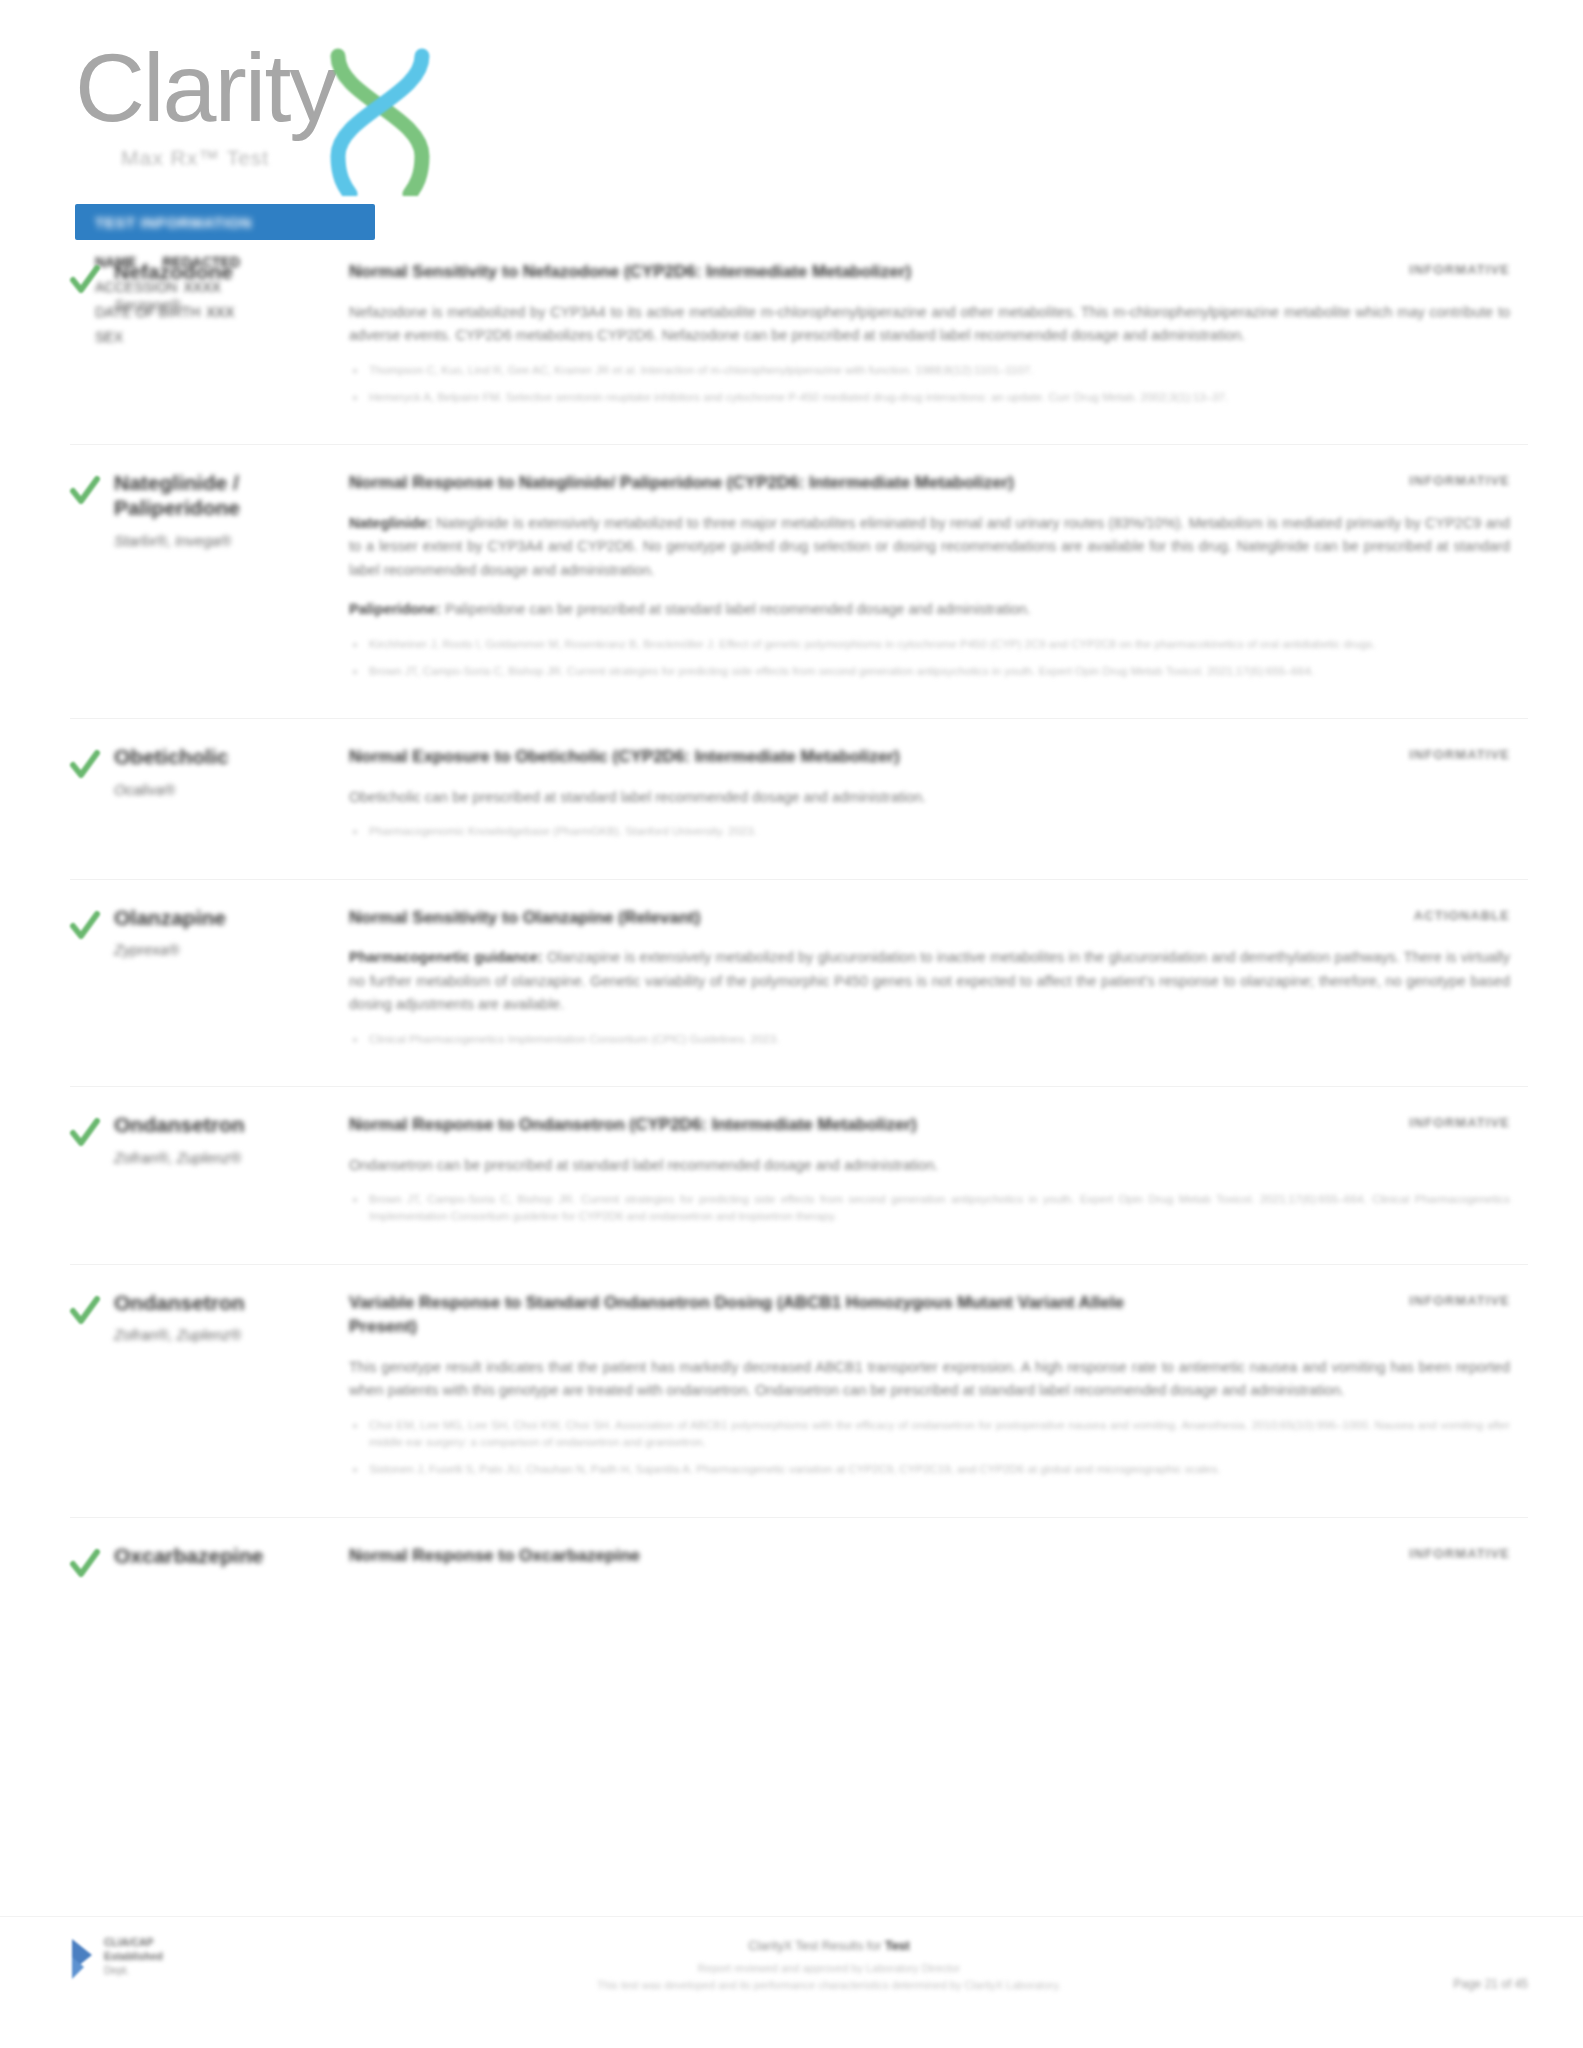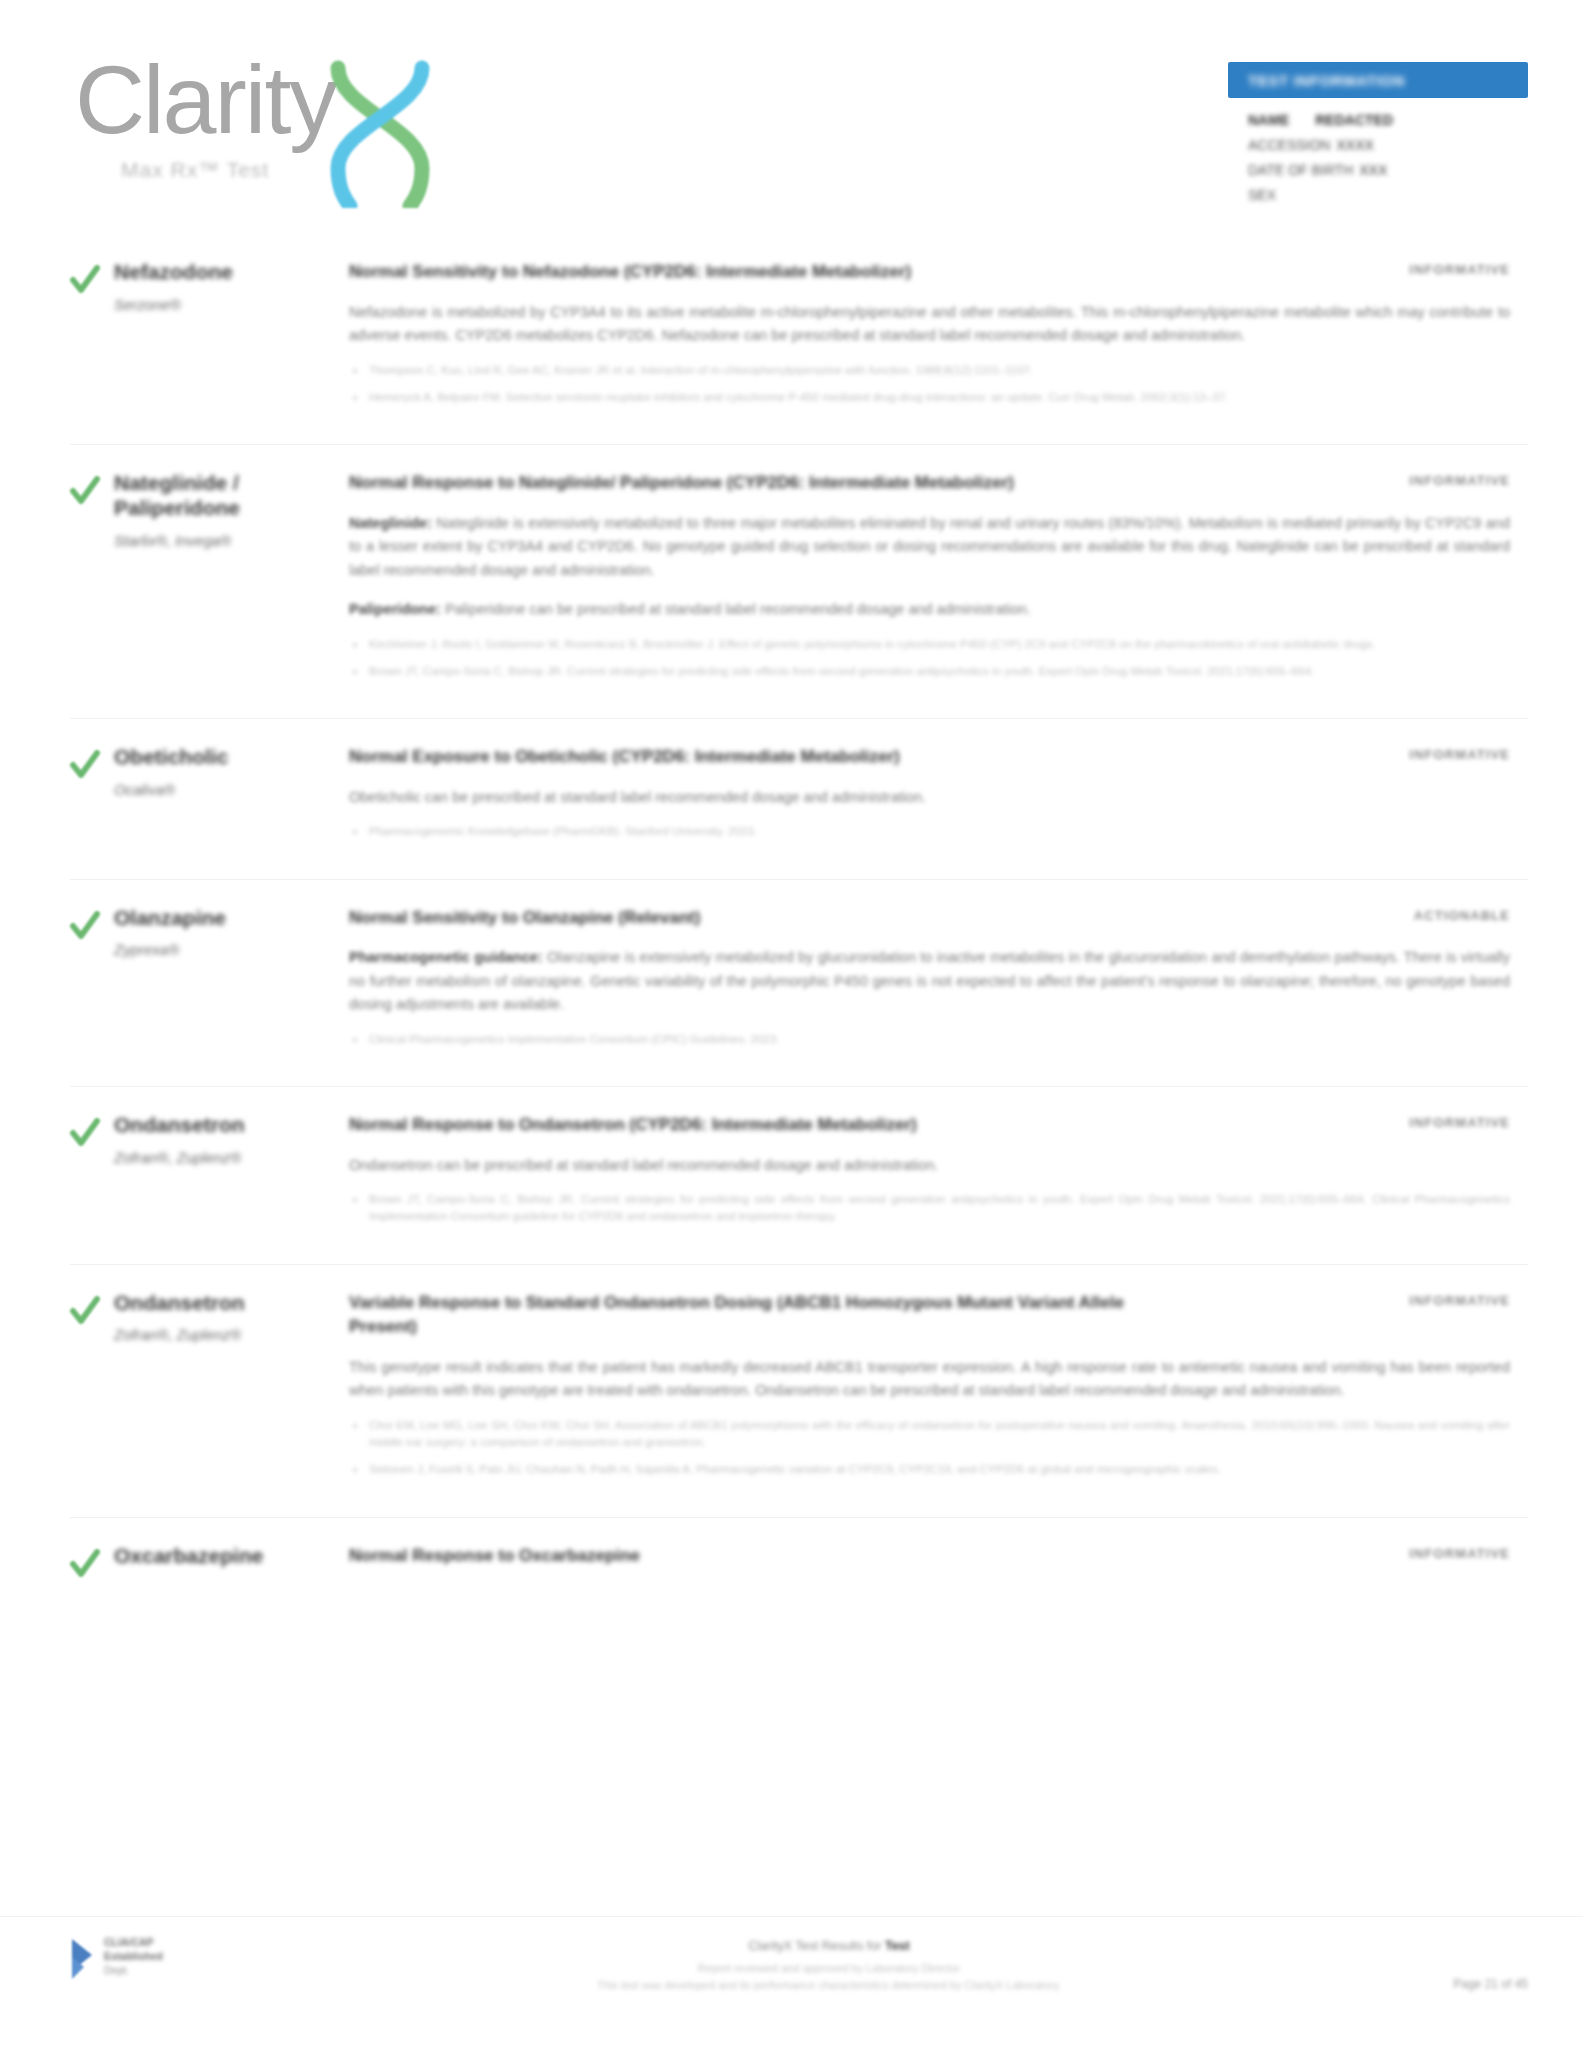--- a/index.html
+++ b/index.html
@@ -19,25 +19,26 @@
     margin: 0 auto;
     background: #ffffff;
     box-sizing: border-box;
     overflow: hidden;
   }
 
   
   .header {
     position: relative;
     height: 250px;
-    padding: 54px 55px 0 75px;
+    padding: 42px 55px 0 75px;
     box-sizing: border-box;
     display: flex;
     justify-content: space-between;
     align-items: flex-start;
+    flex-direction: column;
   }
   .brand {
     position: relative;
     display: flex;
     align-items: flex-start;
   }
   .brand-text-wrap {
     position: relative;
   }
   .brand-word {

